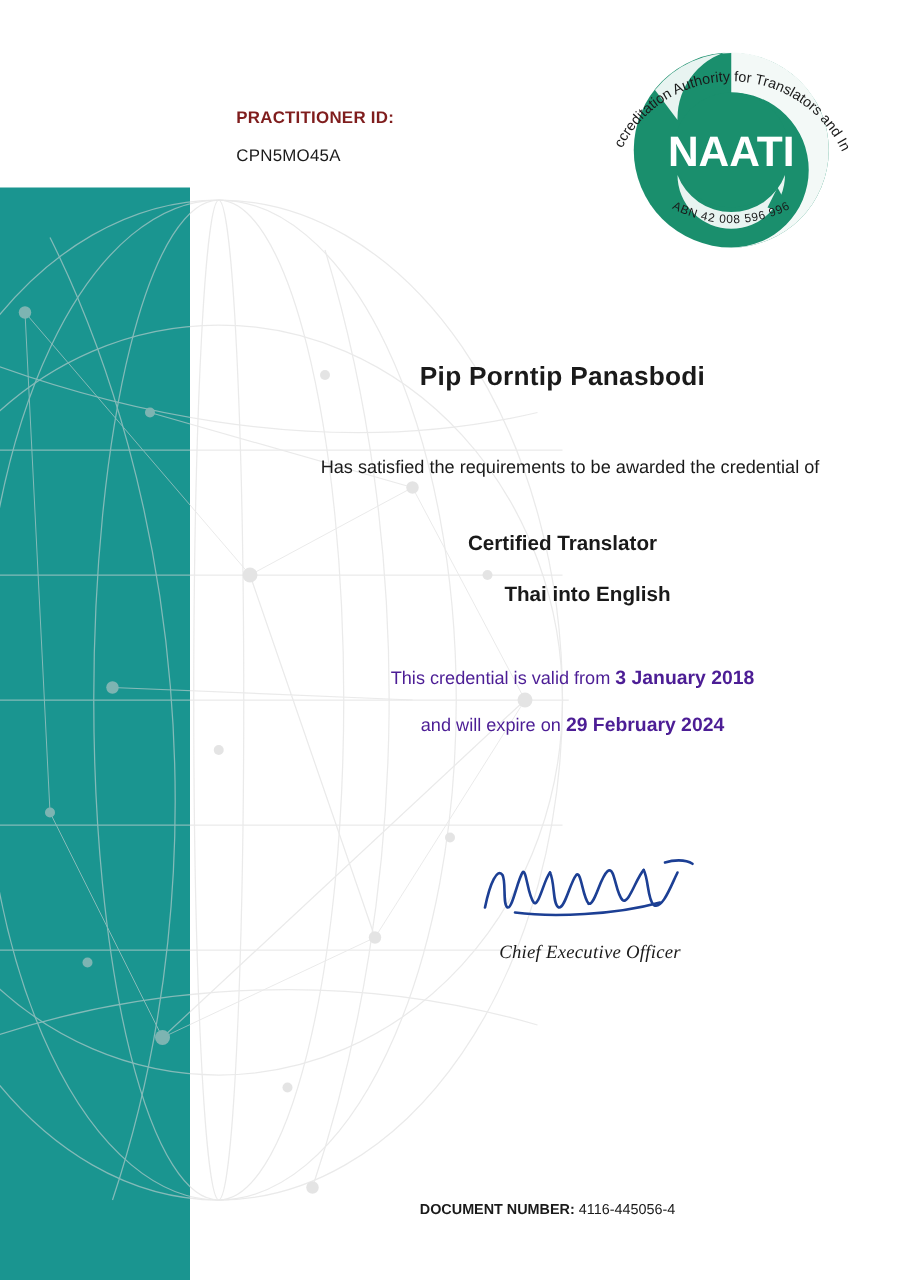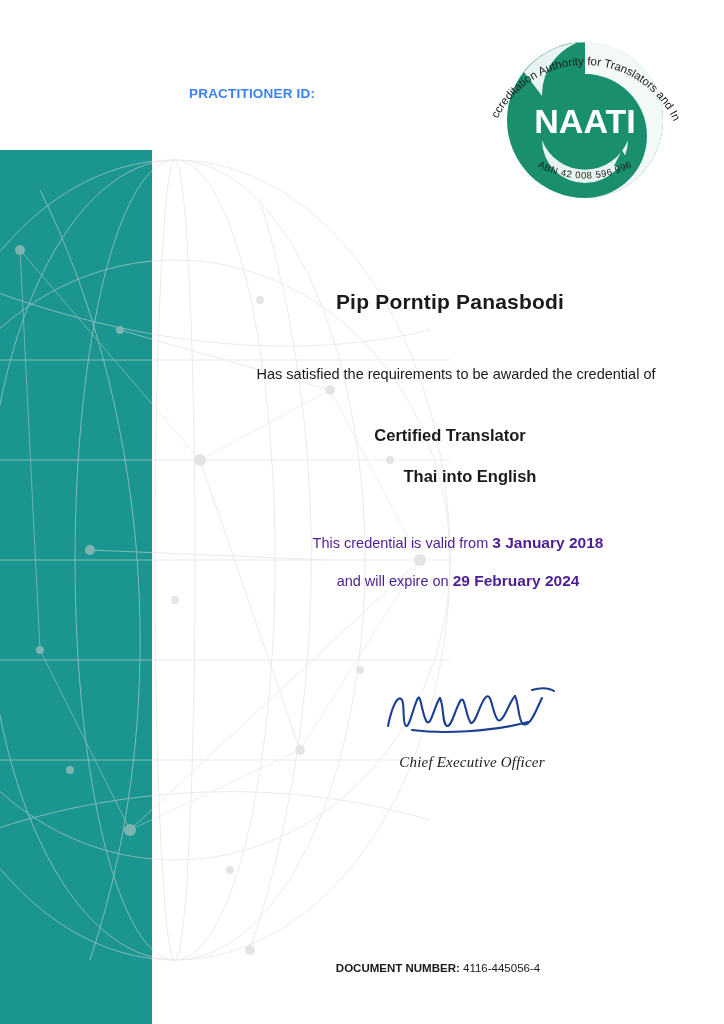--- a/index.html
+++ b/index.html
@@ -49,21 +49,21 @@
   
   .practitioner-block {
     position: absolute;
     left: 189px;
     top: 86px;
     width: 280px;
   }
   .practitioner-label {
     font-size: 13.5px;
     font-weight: bold;
-    color: #3b82f6;
+    color: #7f1d1d;
     letter-spacing: 0.2px;
     margin: 0 0 16px 0;
   }
   .practitioner-value {
     font-size: 13.5px;
     color: #1a1a1a;
     margin: 0;
     letter-spacing: 0.2px;
   }
   
@@ -210,20 +210,21 @@
         <textPath href="#arcTop" startOffset="50%" text-anchor="middle">National Accreditation Authority for Translators and Interpreters</textPath>
       </text>
       <text font-family="'Liberation Sans', sans-serif" font-size="9.5" fill="#1a1a1a" letter-spacing="0.6">
         <textPath href="#arcBottom" startOffset="50%" text-anchor="middle">ABN 42 008 596 996</textPath>
       </text>
     </svg>
   </div>
 
   <div class="practitioner-block">
     <p class="practitioner-label">PRACTITIONER ID:</p>
+    <p class="practitioner-value">CPN5MO45A</p>
   </div>
 
   <div class="body-block">
     <h1 class="recipient-name">Pip Porntip Panasbodi</h1>
     <p class="awarded-line">Has satisfied the requirements to be awarded the credential of</p>
     <p class="credential-title">Certified Translator</p>
     <p class="credential-direction">Thai into English</p>
     <p class="validity-line">
       <span>This credential is valid from </span><span class="strong">3 January 2018</span>
     </p>

